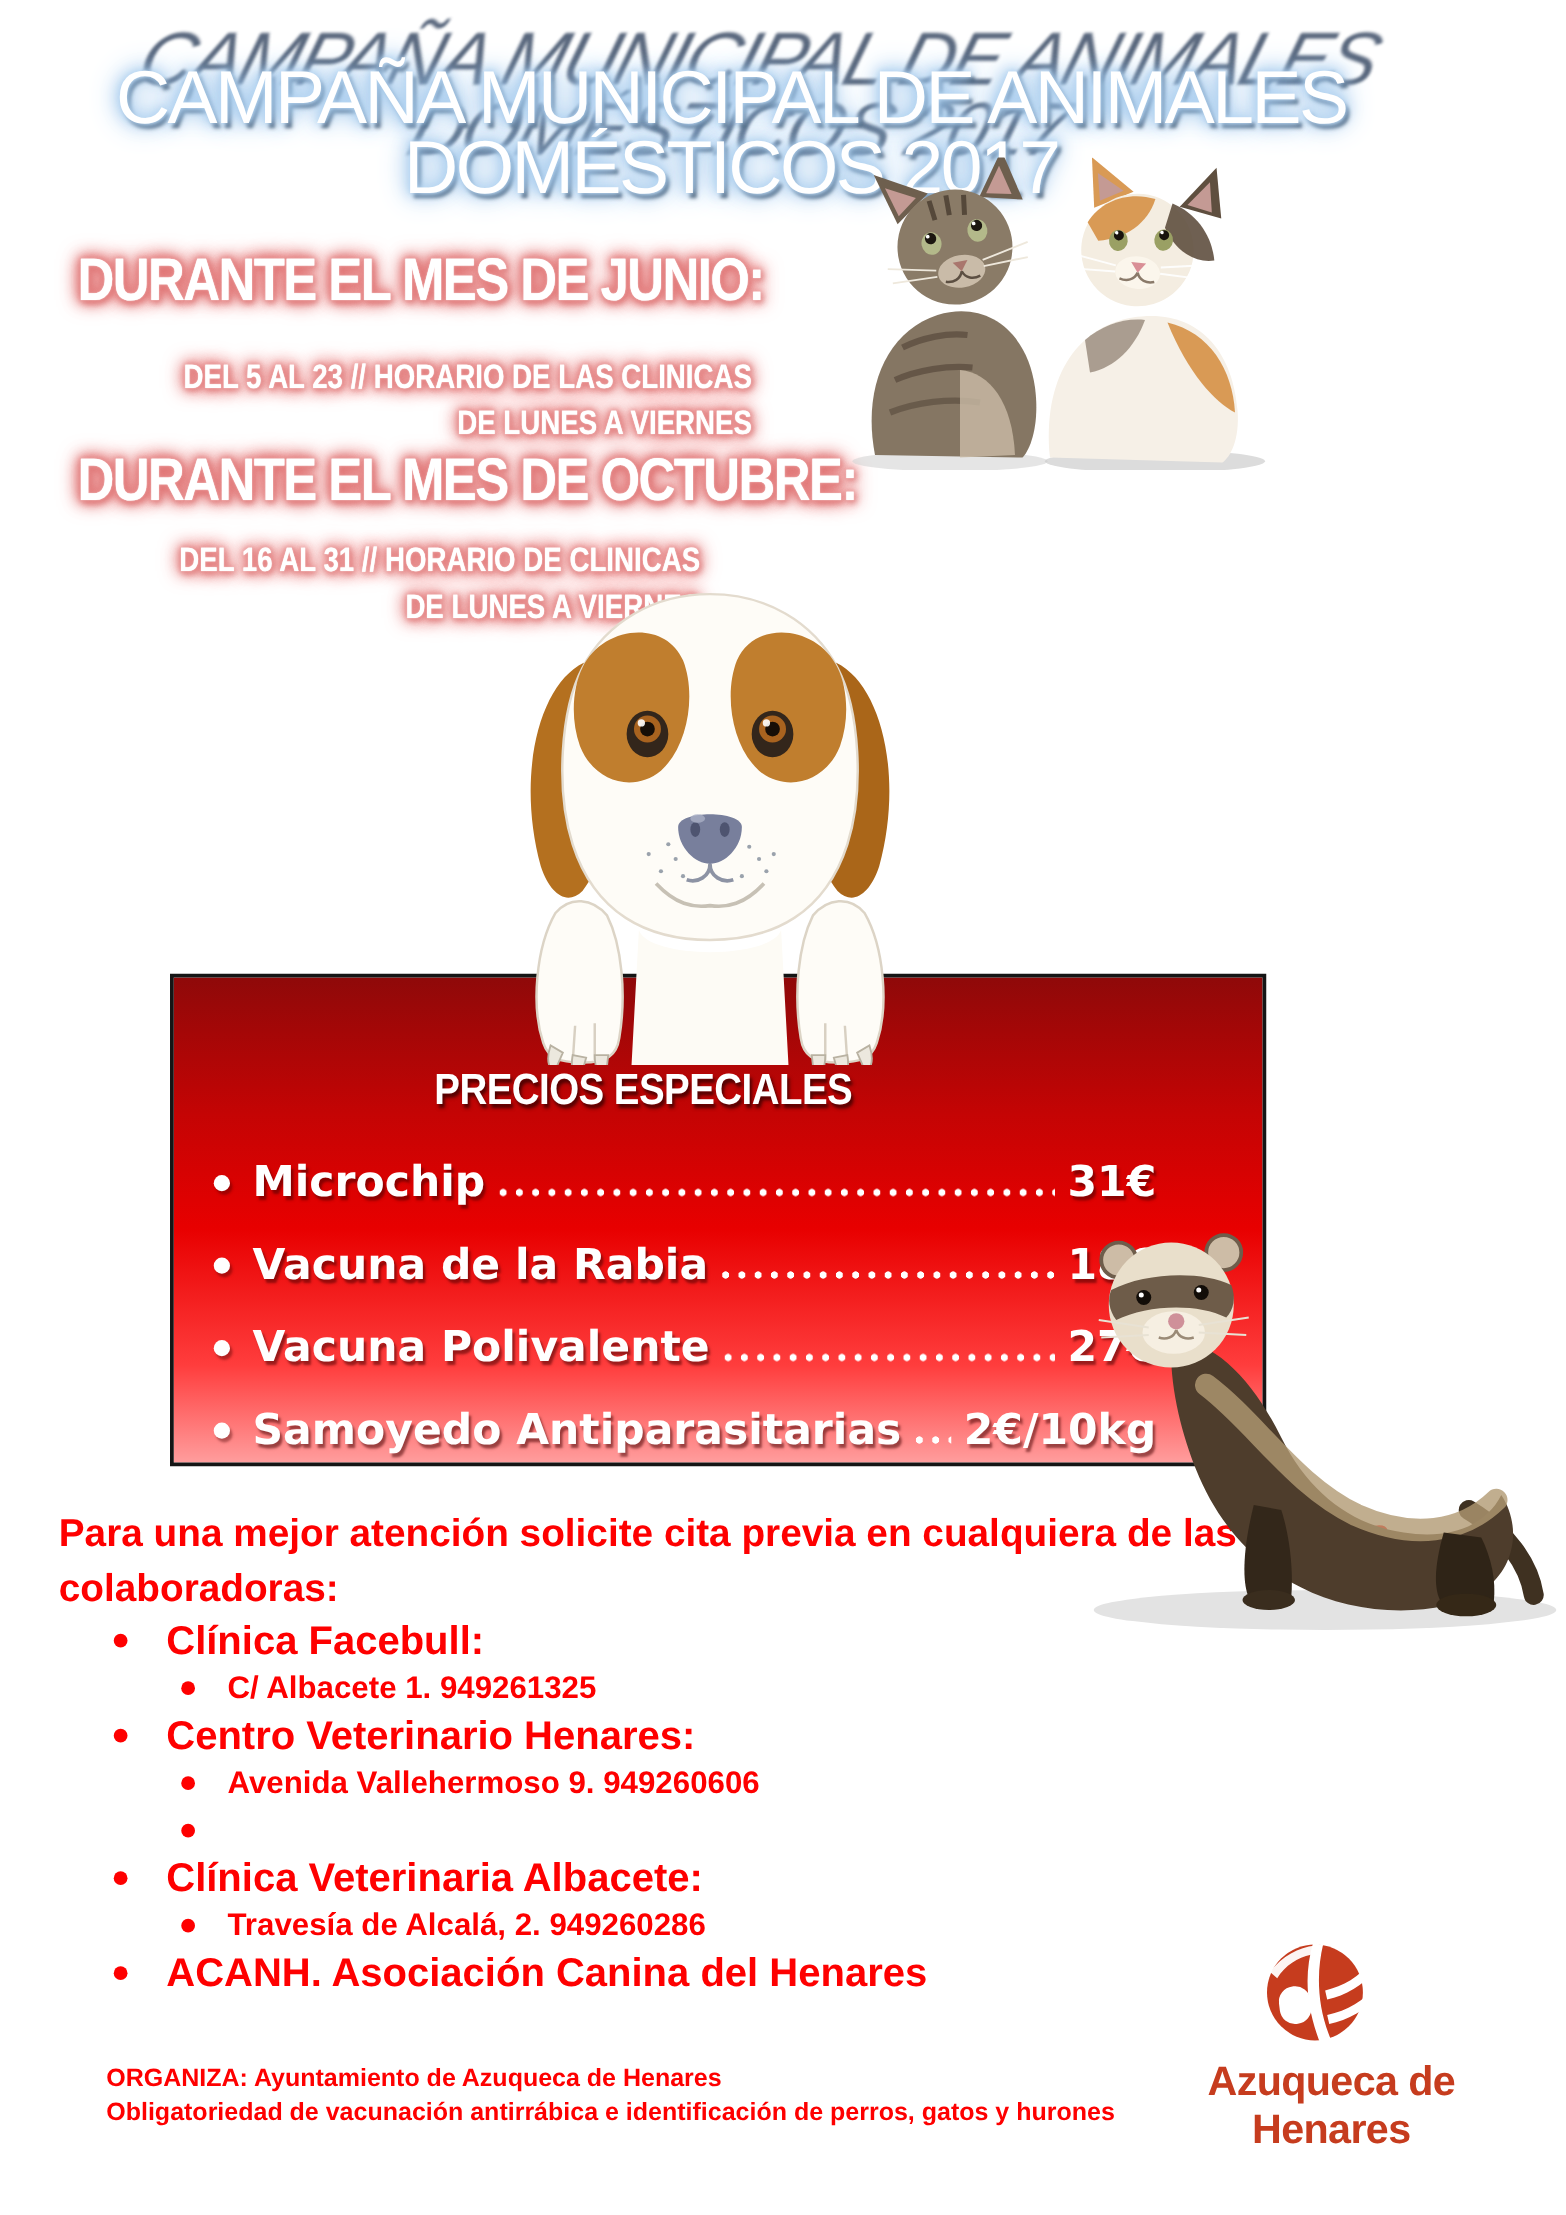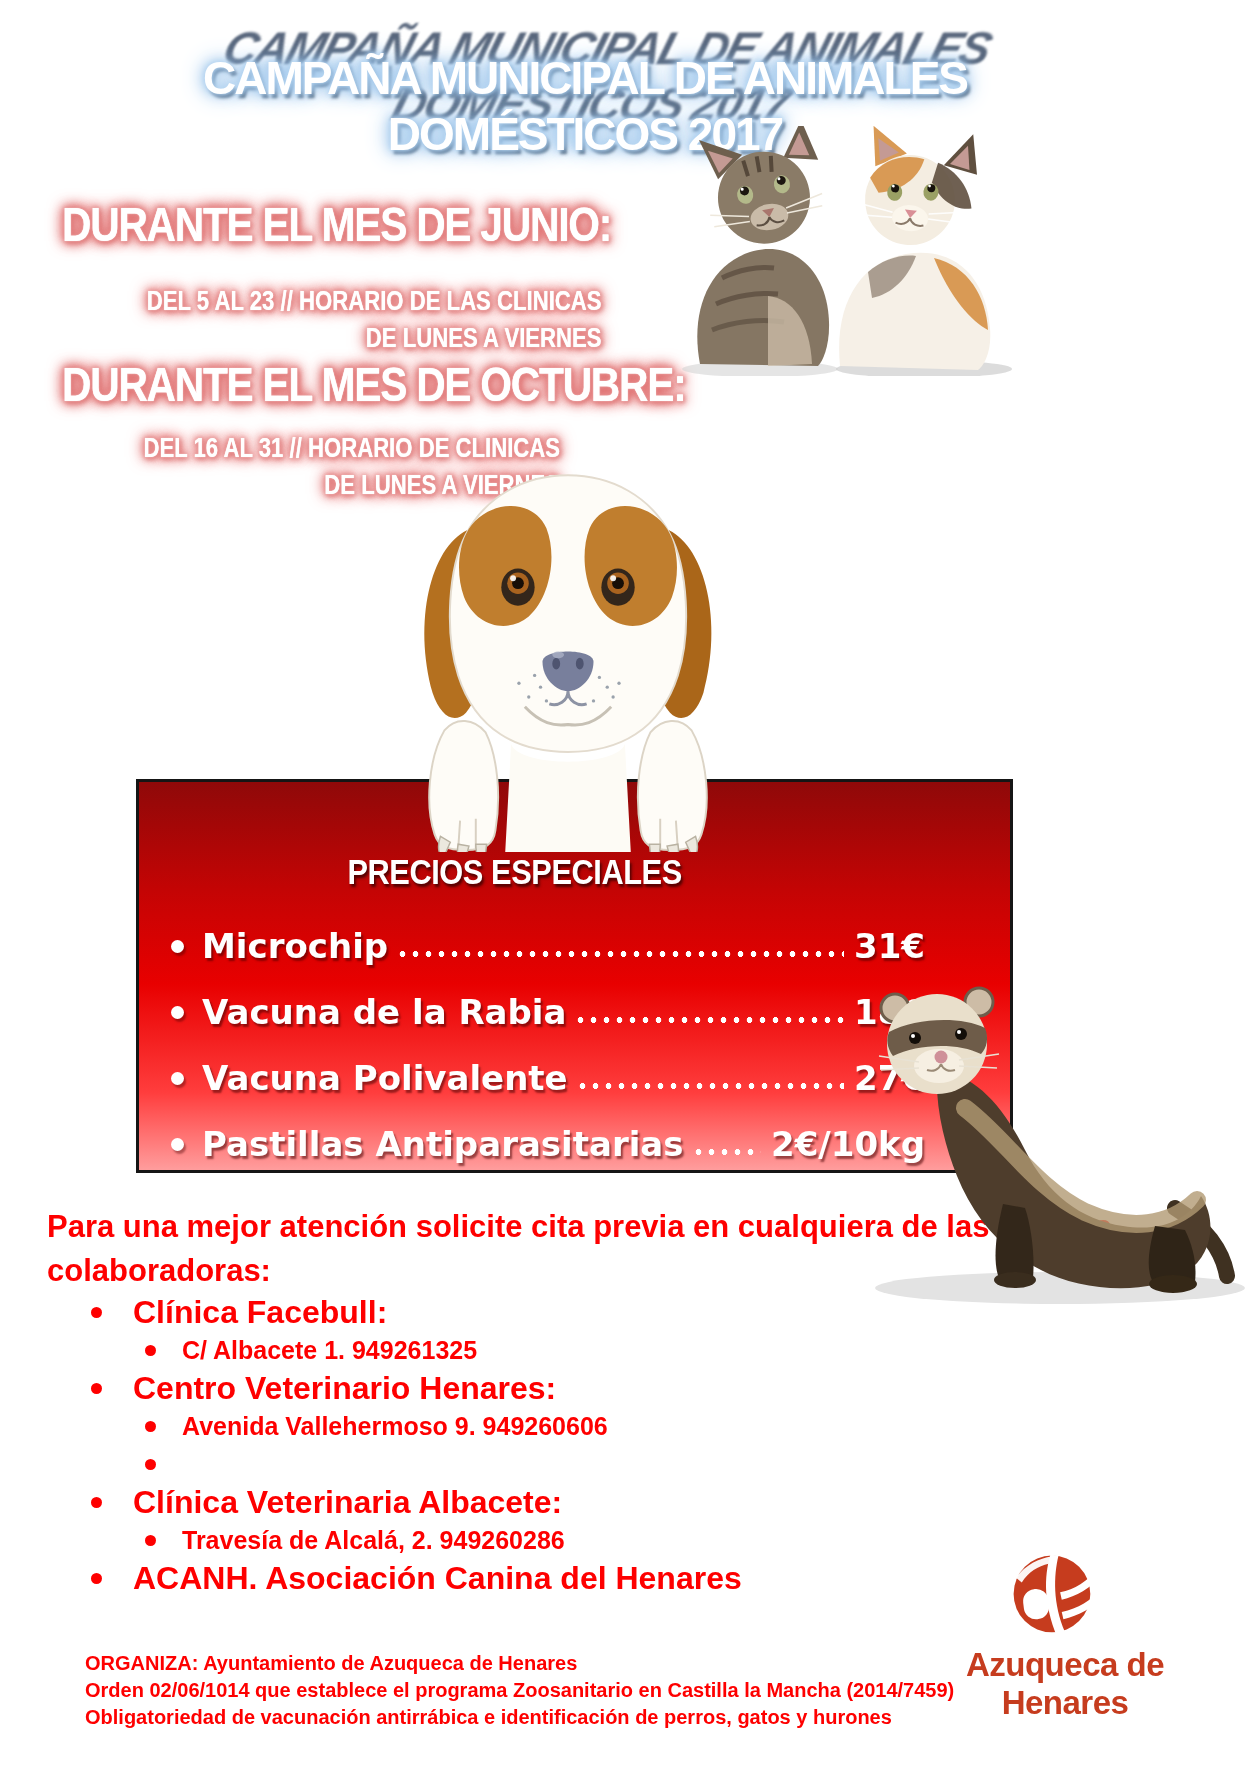--- a/index.html
+++ b/index.html
@@ -3,21 +3,21 @@
 <meta charset="utf-8">
 <style>
   html,body{margin:0;padding:0;background:#ffffff;}
   .page{
     position:relative;width:1253px;height:1772px;background:#ffffff;overflow:hidden;
     font-family:"Liberation Sans", sans-serif;
   }
   
   .title{position:absolute;left:90px;top:50px;width:990px;text-align:center;}
   .title-layer{position:absolute;left:0;top:0;width:100%;
-    font-weight:bold;font-size:46px;line-height:56px;letter-spacing:-2px;white-space:nowrap;}
+    font-weight:normal;font-size:60px;line-height:56px;letter-spacing:-2px;white-space:nowrap;}
   .title-layer.shadow{
     color:#42526b;opacity:.88;filter:blur(1.2px);
     transform:translate(14px,-30px) skewX(-16deg);font-style:italic;}
   .title-layer.main{
     color:#ffffff;
     text-shadow:0 0 4px #b9d7f2,0 0 9px var(--glow-blue,#a5cbee),0 0 16px #97c2ea,
                 0 0 24px #8fbde8,3px 4px 3px rgba(47,62,82,.9);}
   
   .glow-red{
     color:#ffffff;font-weight:bold;
@@ -170,21 +170,21 @@
       <span class="price-value">18€</span>
     </div>
     <div class="price-row">
       <span class="price-bullet"></span>
       <span class="price-label">Vacuna Polivalente</span>
       <span class="price-leader"></span>
       <span class="price-value">27€</span>
     </div>
     <div class="price-row">
       <span class="price-bullet"></span>
-      <span class="price-label">Pastillas Antiparasitarias</span>
+      <span class="price-label">Samoyedo Antiparasitarias</span>
       <span class="price-leader"></span>
       <span class="price-value">2€/10kg</span>
     </div>
   </div>
 
   <svg class="puppy" viewBox="0 0 400 420">
     <path d="M97,92 C60,110 42,185 62,258 C70,282 84,290 96,278 C115,255 124,200 122,150 C121,118 113,98 97,92 Z" fill="#b4701f"></path>
     <path d="M303,92 C340,110 358,185 338,258 C330,282 316,290 304,278 C285,255 276,200 278,150 C279,118 287,98 303,92 Z" fill="#aa6619"></path>
     <path d="M200,36 C245,36 284,58 304,96 C322,130 326,196 312,240 C294,296 252,318 200,318 C148,318 106,296 88,240 C74,196 78,130 96,96 C116,58 155,36 200,36 Z" fill="#fefcf7" stroke="#e3dbce" stroke-width="2"></path>
     <path d="M96,96 C112,62 163,56 178,90 C189,118 182,160 160,180 C138,198 106,190 94,160 C86,138 88,112 96,96 Z" fill="#c07e2e"></path>
@@ -285,21 +285,20 @@
       <span>Travesía de Alcalá, 2. 949260286</span>
     </div>
     <div class="clinic-row lvl1">
       <span class="dot"></span>
       <span>ACANH. Asociación Canina del Henares</span>
     </div>
   </div>
 
   <div class="footer">
     <div>ORGANIZA: Ayuntamiento de Azuqueca de Henares</div>
-    <div>Orden 02/06/1014 que establece el programa Zoosanitario en Castilla la Mancha (2014/7459)</div>
     <div>Obligatoriedad de vacunación antirrábica e identificación de perros, gatos y hurones</div>
   </div>
 
   <svg class="logo-mark" viewBox="0 0 125 105">
     <circle cx="60" cy="50" r="47" fill="#c63c1e"></circle>
     <path d="M58,2 C50,30 50,62 66,102 L76,97 C61,62 62,28 68,3 Z" fill="#ffffff"></path>
     <path d="M70,48 C88,44 103,35 116,19 L120,28 C107,43 90,53 72,57 Z" fill="#ffffff"></path>
     <path d="M72,72 C92,68 108,58 121,43 L124,52 C111,67 92,77 74,81 Z" fill="#ffffff"></path>
     <path d="M16,30 C28,14 44,6 60,4 L56,13 C43,16 31,23 23,36 Z" fill="#ffffff" opacity=".95"></path>
     <rect x="25" y="44" width="31" height="37" rx="15" fill="#ffffff" transform="rotate(-7 40 62)"></rect>

